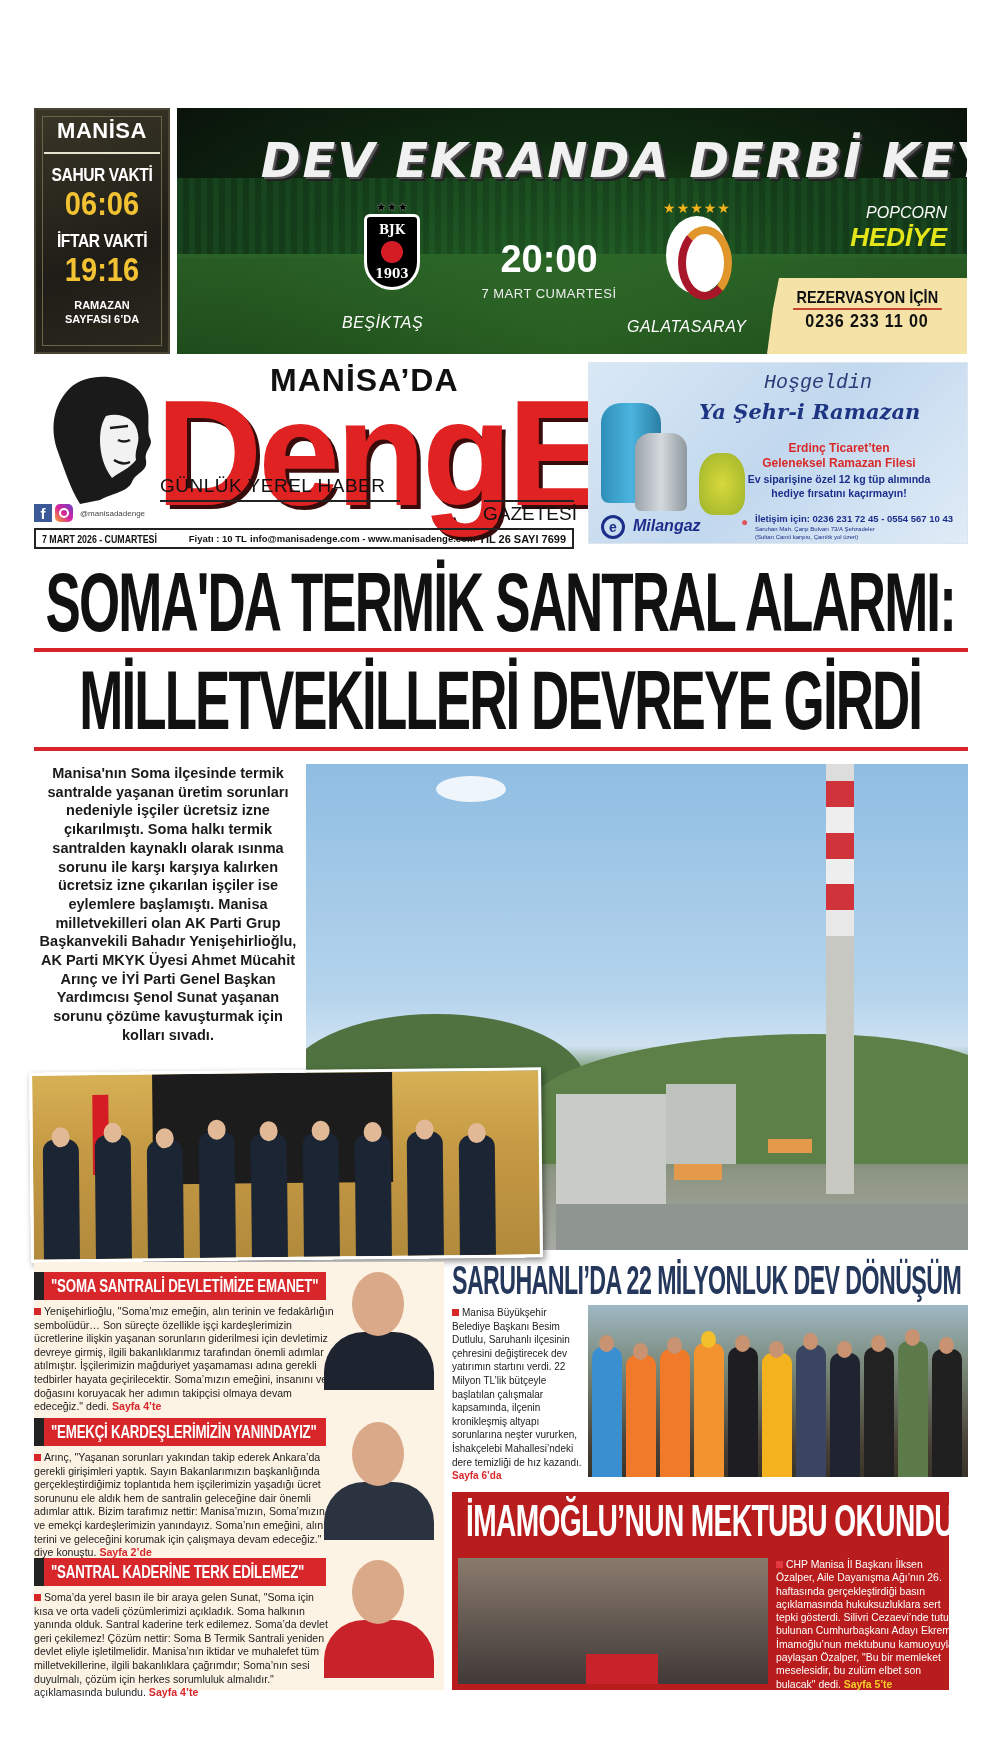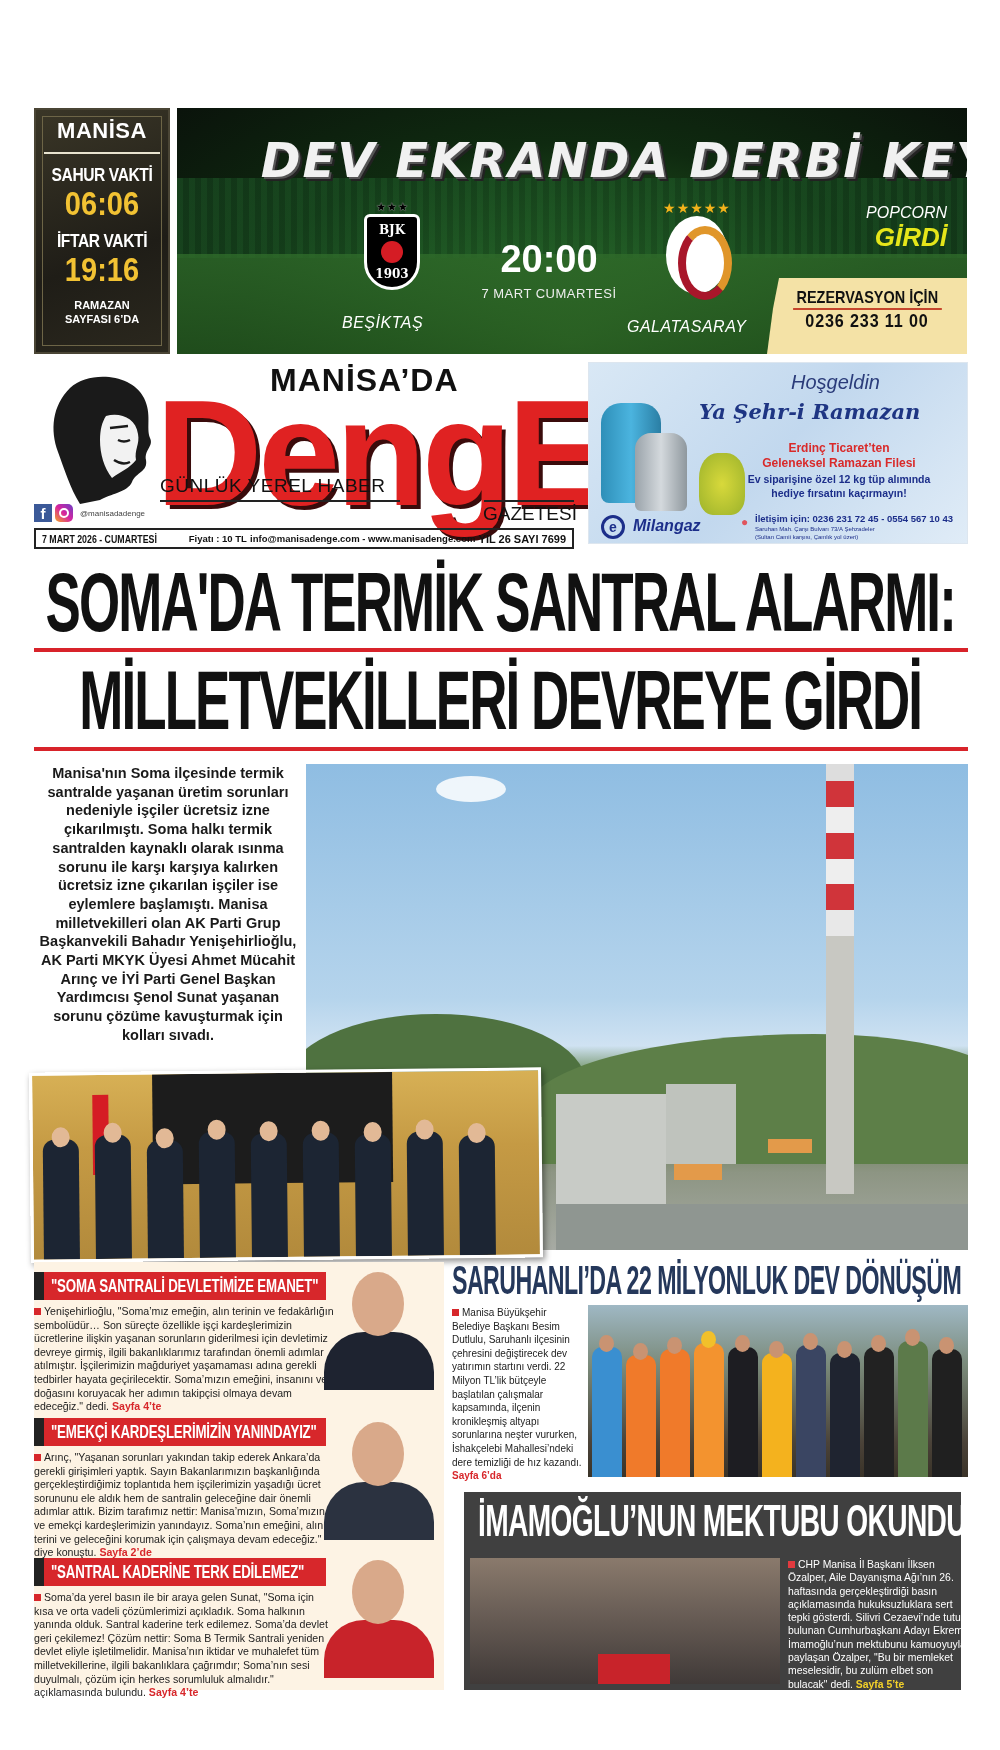--- a/index.html
+++ b/index.html
@@ -97,21 +97,21 @@
   .info-bar .nums { font-size: 11px; }
 
   
   .gas-ad {
     position: absolute; left: 588px; top: 362px; width: 380px; height: 182px;
     background: linear-gradient(135deg, #d9e8f5 0%, #c2d8ee 50%, #e0ecf7 100%); border: 1px solid #dde6ef; overflow: hidden;
   }
   .gas-ad .cyl1 { position: absolute; left: 12px; top: 40px; width: 60px; height: 100px; background: linear-gradient(90deg,#2e8fb8,#4bb4df,#2a7ea4); border-radius: 20px 20px 8px 8px; }
   .gas-ad .cyl2 { position: absolute; left: 46px; top: 70px; width: 52px; height: 78px; background: linear-gradient(90deg,#9aa3aa,#d4d9dd,#8f989e); border-radius: 16px 16px 6px 6px; }
   .gas-ad .bag { position: absolute; left: 110px; top: 90px; width: 46px; height: 62px; background: radial-gradient(#d8d93b, #9bb22b); border-radius: 40% 40% 30% 30%; }
-  .gas-ad .hos { position: absolute; left: 175px; top: 8px; font-family: Liberation Sans, sans-serif; font-style: italic; font-size: 20px; color: #2b3c7a; margin-left: 27px; }
+  .gas-ad .hos { position: absolute; left: 175px; top: 8px; font-family: Liberation Mono, monospace; font-style: italic; font-size: 20px; color: #2b3c7a; }
   .gas-ad .sehr { position: absolute; left: 110px; top: 36px; font-family: "DejaVu Serif", serif; font-style: italic; font-weight: bold; font-size: 21px; color: #1e3583; }
   .gas-ad .red1, .gas-ad .red2 { position: absolute; left: 150px; width: 200px; text-align: center; font-weight: bold; color: #d92a2a; font-size: 12px; }
   .gas-ad .red1 { top: 78px; }
   .gas-ad .red2 { top: 93px; }
   .gas-ad .blue1, .gas-ad .blue2 { position: absolute; left: 150px; width: 200px; text-align: center; font-weight: bold; color: #1c2e8a; font-size: 10.5px; }
   .gas-ad .blue1 { top: 110px; }
   .gas-ad .blue2 { top: 124px; }
   .gas-ad .contact { position: absolute; left: 166px; top: 150px; font-weight: bold; color: #1c2e8a; font-size: 9.5px; }
   .gas-ad .addr { position: absolute; left: 166px; top: 162px; color: #1c2e8a; font-size: 6px; line-height: 8px; }
   .gas-ad .logo-e { position: absolute; left: 12px; top: 152px; width: 24px; height: 24px; border: 3px solid #1c2e8a; border-radius: 50%; text-align: center; font-weight: bold; color: #1c2e8a; font-size: 14px; line-height: 18px; }
@@ -166,21 +166,21 @@
     transform: scaleX(.58); transform-origin: left; letter-spacing: -1px; }
   .saru-text { position: absolute; left: 452px; top: 1306px; width: 130px; font-size: 10px; line-height: 13.6px; color: #222; }
   .saru-text .bullet { display: inline-block; width: 7px; height: 7px; background: #d7272b; margin-right: 3px; }
   .saru-text .ref { color: #d7272b; font-weight: bold; }
   .saru-photo { position: absolute; left: 588px; top: 1305px; width: 380px; height: 172px; overflow: hidden;
     background: linear-gradient(180deg, #9fb8c4 0%, #7a8a7a 35%, #4a4238 80%, #3a3328 100%); }
   .saru-photo .worker { position: absolute; bottom: 0; width: 30px; border-radius: 10px 10px 0 0; }
   .saru-photo .w-head { position: absolute; width: 15px; height: 17px; border-radius: 50%; background: #c99372; }
 
   
-  .imam-box { position: absolute; left: 464px; top: 1492px; width: 497px; height: 198px; background: #404040; }
+  .imam-box { position: absolute; left: 452px; top: 1492px; width: 497px; height: 198px; background: #b91c1c; }
   .imam-title { position: absolute; left: 14px; top: 4px; font-weight: bold; font-size: 44px; color: #fff; white-space: nowrap;
     transform: scaleX(.64); transform-origin: left; letter-spacing: -1px; }
   .imam-photo { position: absolute; left: 6px; top: 66px; width: 310px; height: 126px; overflow: hidden;
     background: linear-gradient(180deg, #8a7a6c 0%, #6c6058 40%, #403a38 100%); }
   .imam-photo .podium { position: absolute; left: 128px; top: 96px; width: 72px; height: 30px; background: #c8232a; }
   .imam-text { position: absolute; left: 324px; top: 66px; width: 186px; font-size: 10.4px; line-height: 13.3px; color: #fff; }
   .imam-text .bullet { display: inline-block; width: 7px; height: 7px; background: #e23a3f; margin-right: 3px; }
   .imam-text .ref { color: #f3d12a; font-weight: bold; }
 </style>
 </head>
@@ -215,21 +215,21 @@
   <div class="team-name bjk-name">BEŞİKTAŞ</div>
   <div class="match-time">20:00</div>
   <div class="match-date">7 MART CUMARTESİ</div>
   <div class="team-crest gs">
     <div class="stars">★★★★★</div>
     <div class="crest"></div>
   </div>
   <div class="team-name gs-name">GALATASARAY</div>
   <div class="popcorn">
     <div class="a">POPCORN</div>
-    <div class="b">GİRDİ</div>
+    <div class="b">HEDİYE</div>
   </div>
   <div class="rezervasyon">
     <div><span class="r1">REZERVASYON İÇİN</span></div>
     <div class="r2">0236 233 11 00</div>
   </div>
 </div>
 
 <svg class="ataturk" viewBox="0 0 120 140">
   <path d="M30 20 C50 2 92 6 104 30 C112 46 106 60 110 70 C114 78 104 82 106 92 C108 104 96 104 92 114 C88 124 70 126 60 132 L40 136 C30 120 24 100 18 84 C10 62 12 38 30 20 Z" fill="#1a1a1a"></path>
   <path d="M66 48 C80 44 96 50 98 66 C100 76 94 82 96 92 C90 100 80 104 72 110 C64 100 60 86 60 72 C60 62 62 54 66 48 Z" fill="#f2f2f2"></path>

